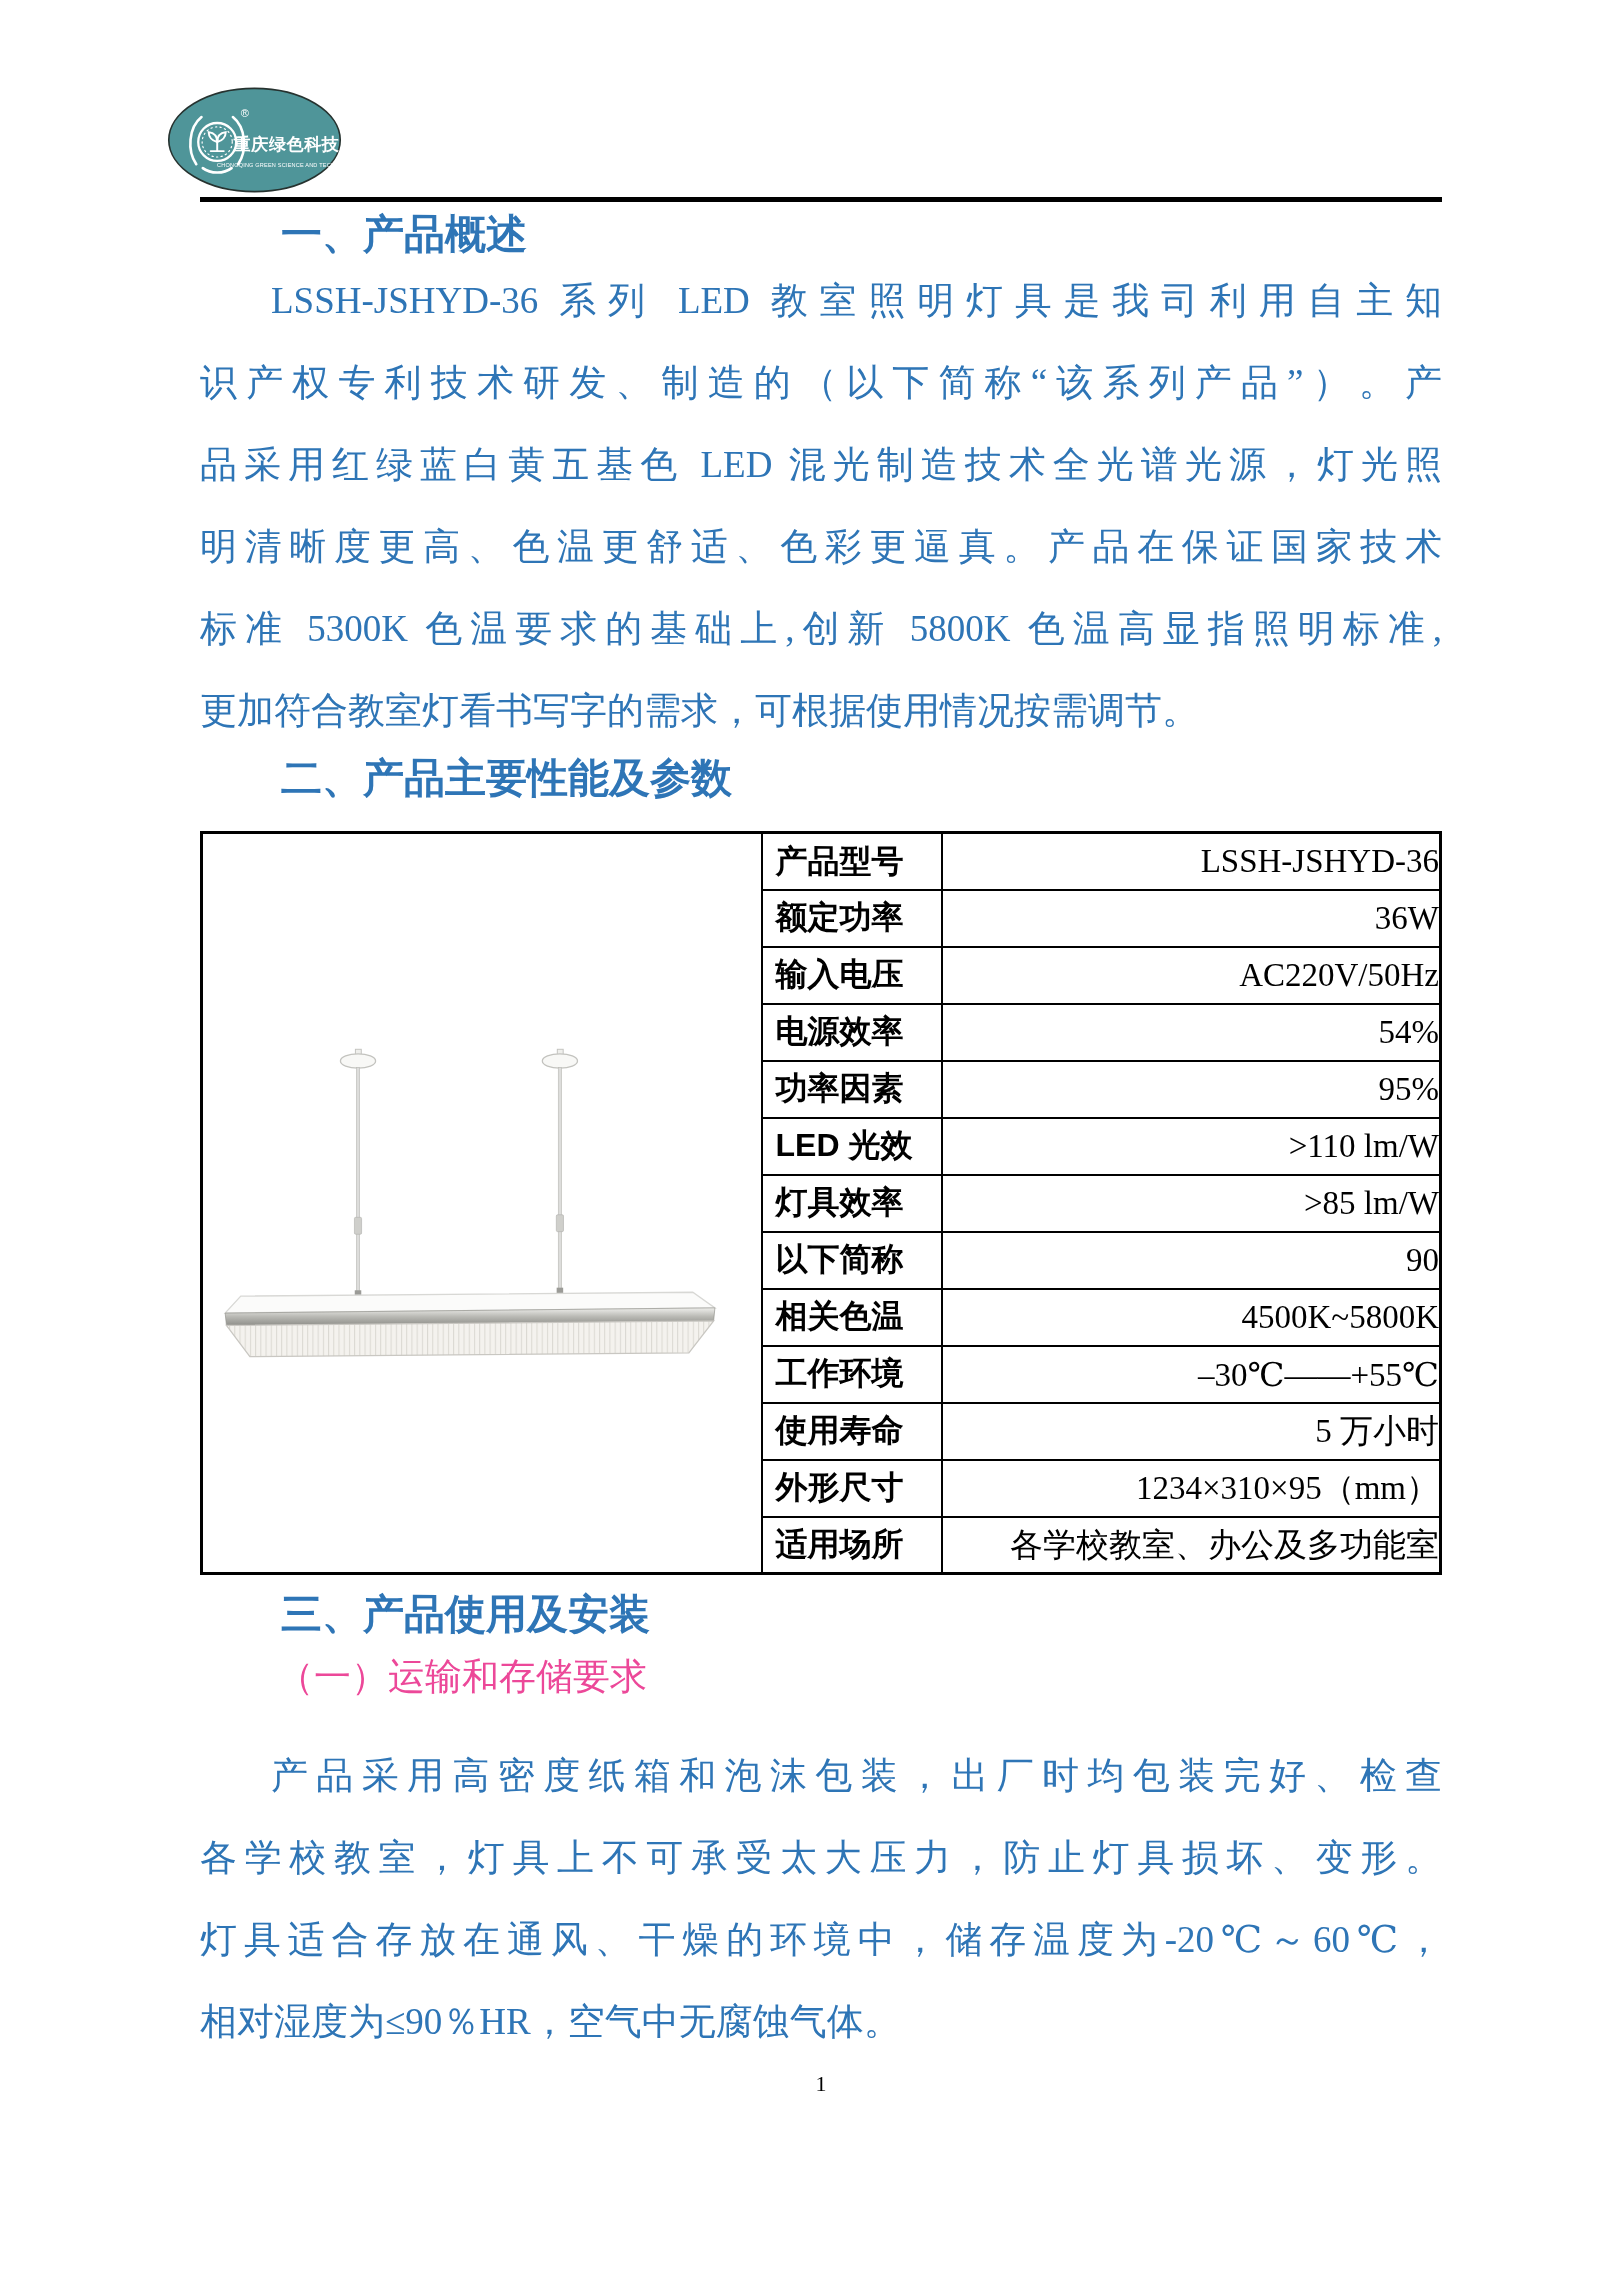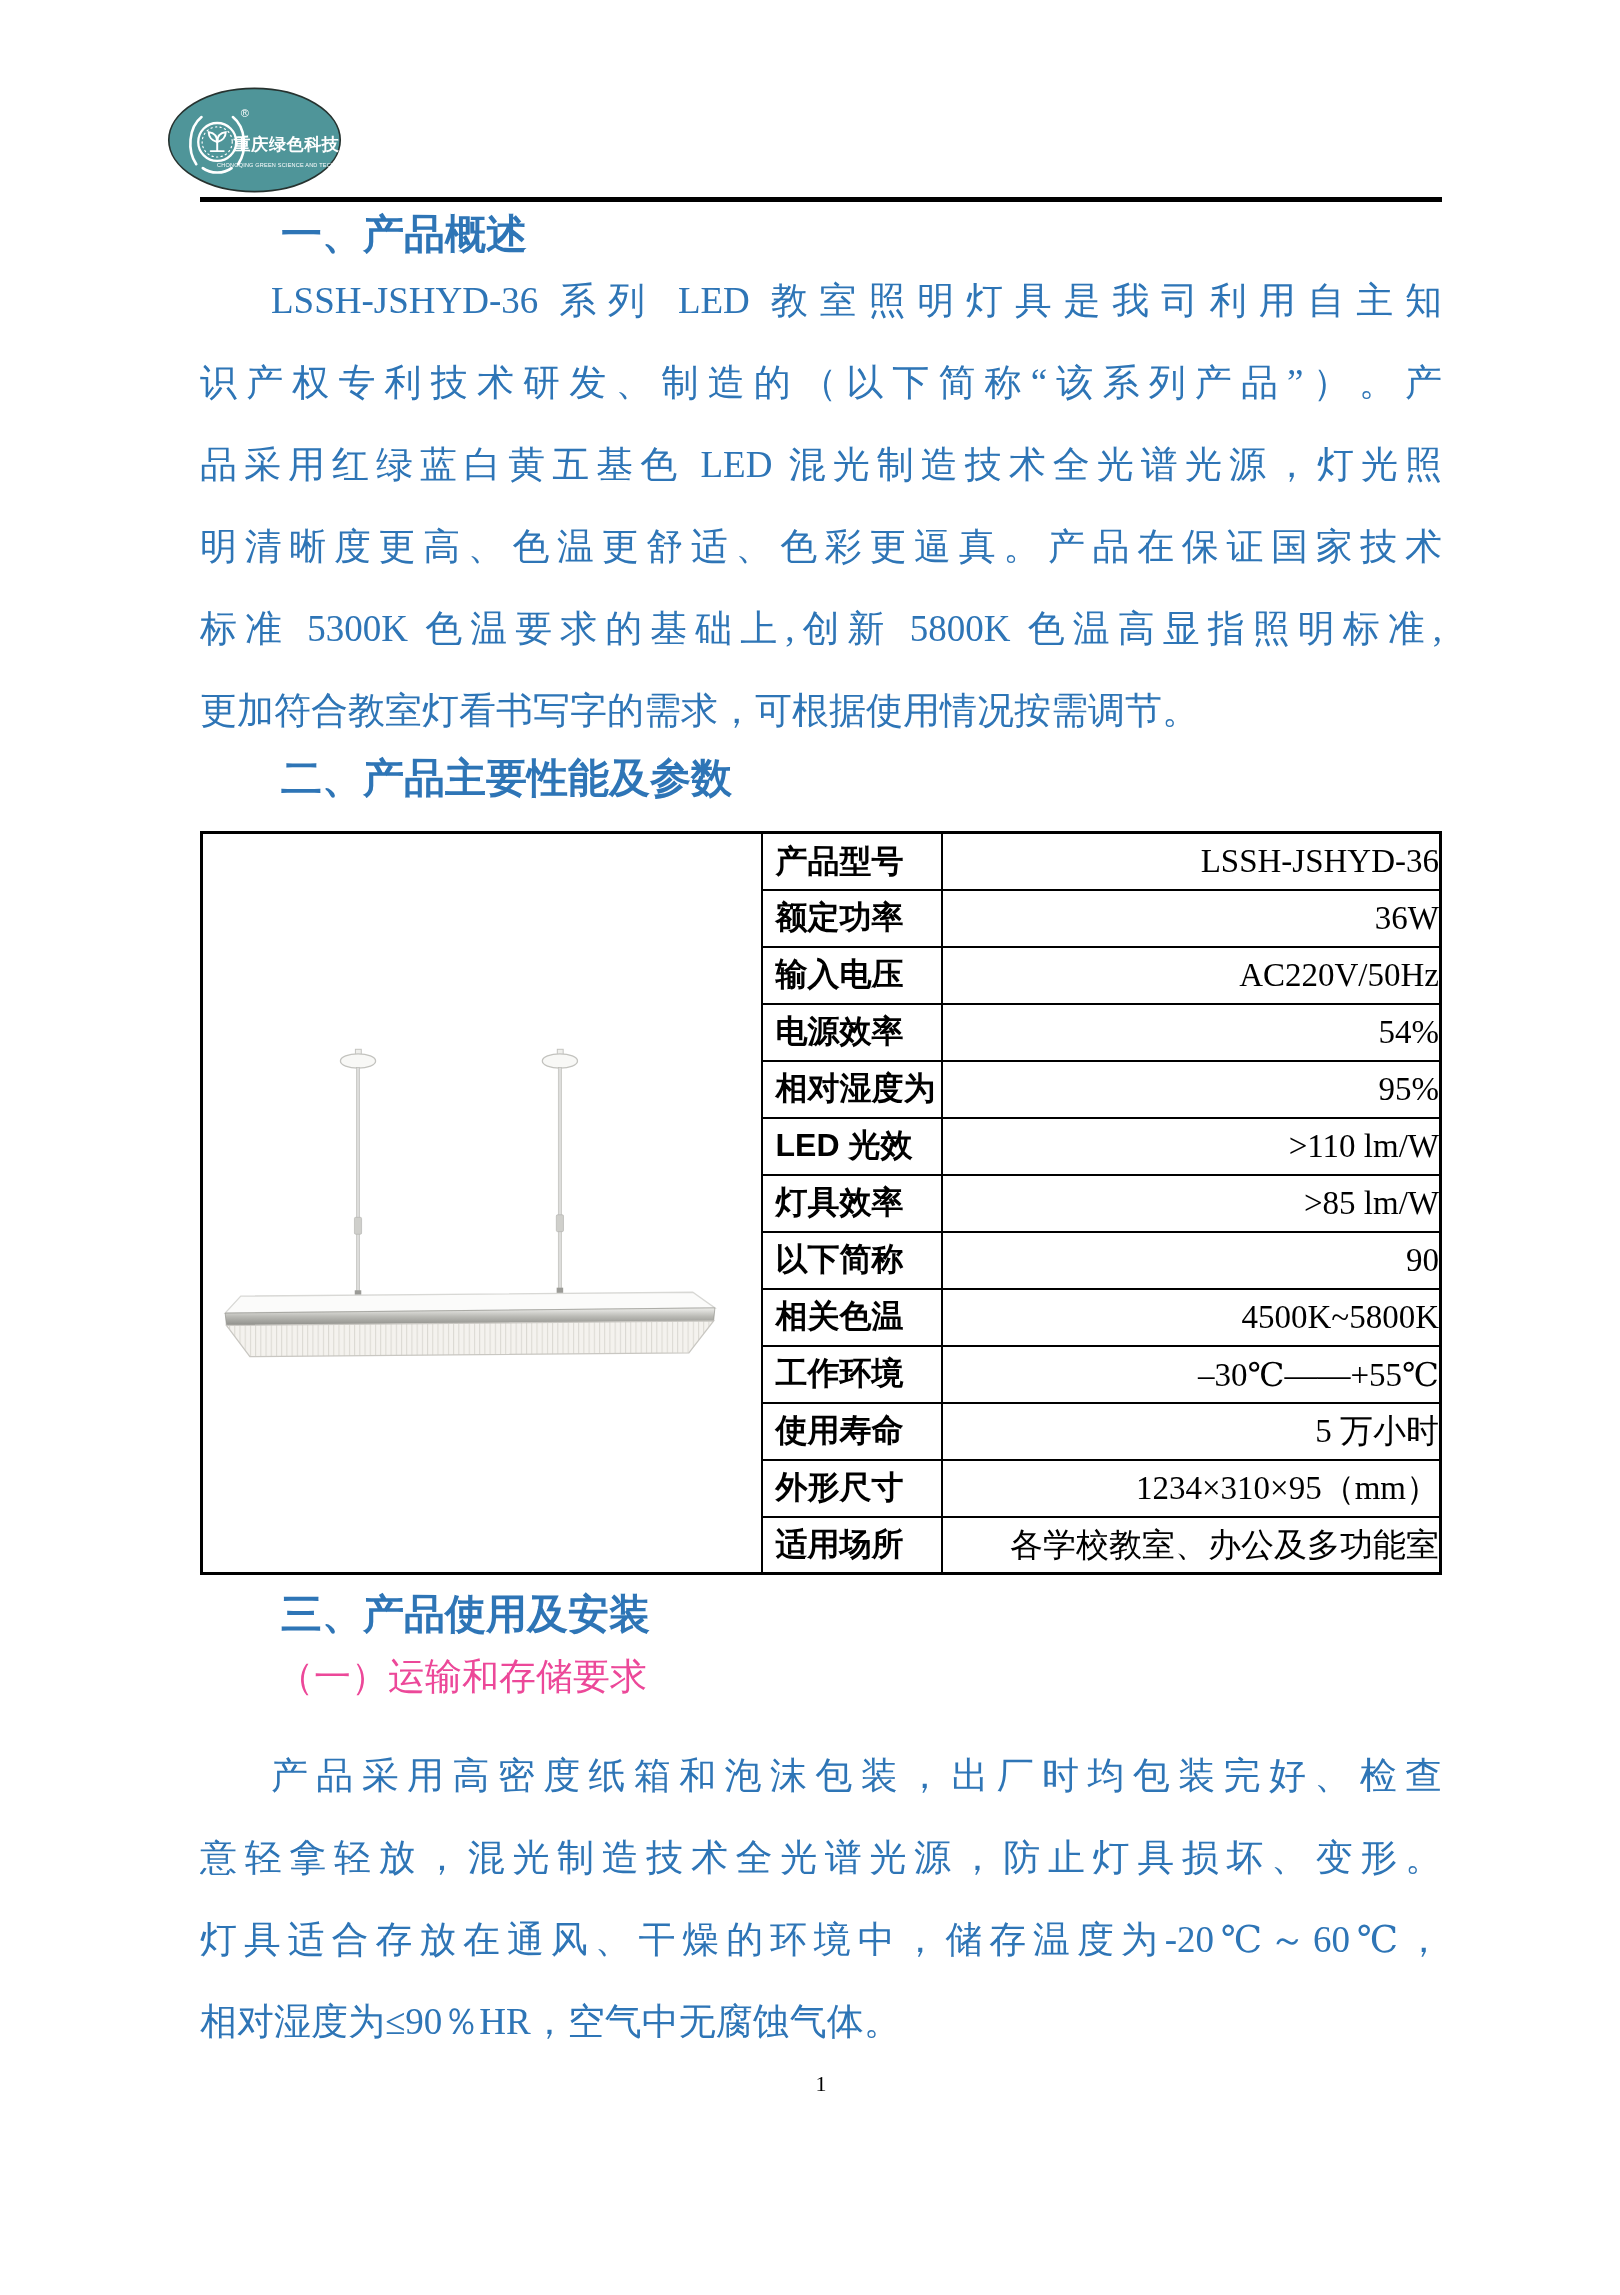--- a/index.html
+++ b/index.html
@@ -185,21 +185,21 @@
       </tr>
       <tr>
         <td class="spec-label">输入电压</td>
         <td class="spec-value">AC220V/50Hz</td>
       </tr>
       <tr>
         <td class="spec-label">电源效率</td>
         <td class="spec-value">54%</td>
       </tr>
       <tr>
-        <td class="spec-label">相对湿度为</td>
+        <td class="spec-label">功率因素</td>
         <td class="spec-value">95%</td>
       </tr>
       <tr>
         <td class="spec-label">LED 光效</td>
         <td class="spec-value">&gt;110 lm/W</td>
       </tr>
       <tr>
         <td class="spec-label">灯具效率</td>
         <td class="spec-value">&gt;85 lm/W</td>
       </tr>
@@ -229,21 +229,21 @@
       </tr>
     </tbody>
   </table>
 
   <div class="doc-heading" id="heading-3">三、产品使用及安装</div>
 
   <div class="sub-heading">（一）运输和存储要求</div>
 
   <div class="para" id="para-2">
     <div class="para-line indent">产品采用高密度纸箱和泡沫包装，出厂时均包装完好、检查</div>
-    <div class="para-line">意轻拿轻放，混光制造技术全光谱光源，防止灯具损坏、变形。</div>
+    <div class="para-line">各学校教室，灯具上不可承受太大压力，防止灯具损坏、变形。</div>
     <div class="para-line">灯具适合存放在通风、干燥的环境中，储存温度为-20℃～60℃，</div>
     <div class="para-line short">相对湿度为≤90％HR，空气中无腐蚀气体。</div>
   </div>
 
   <div class="page-footer">1</div>
 
 </div>
 
 
 </body></html>

